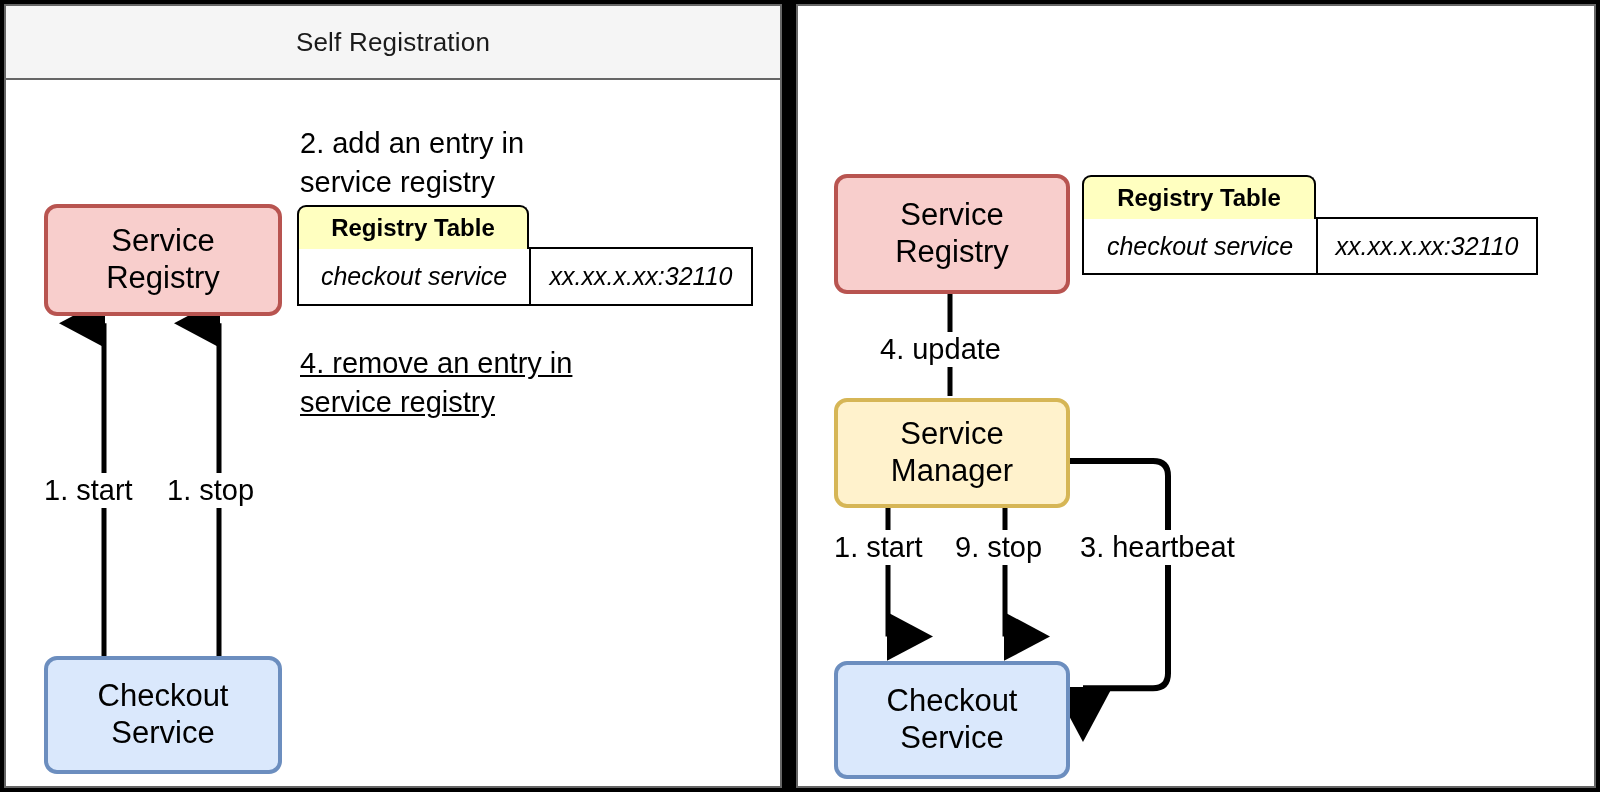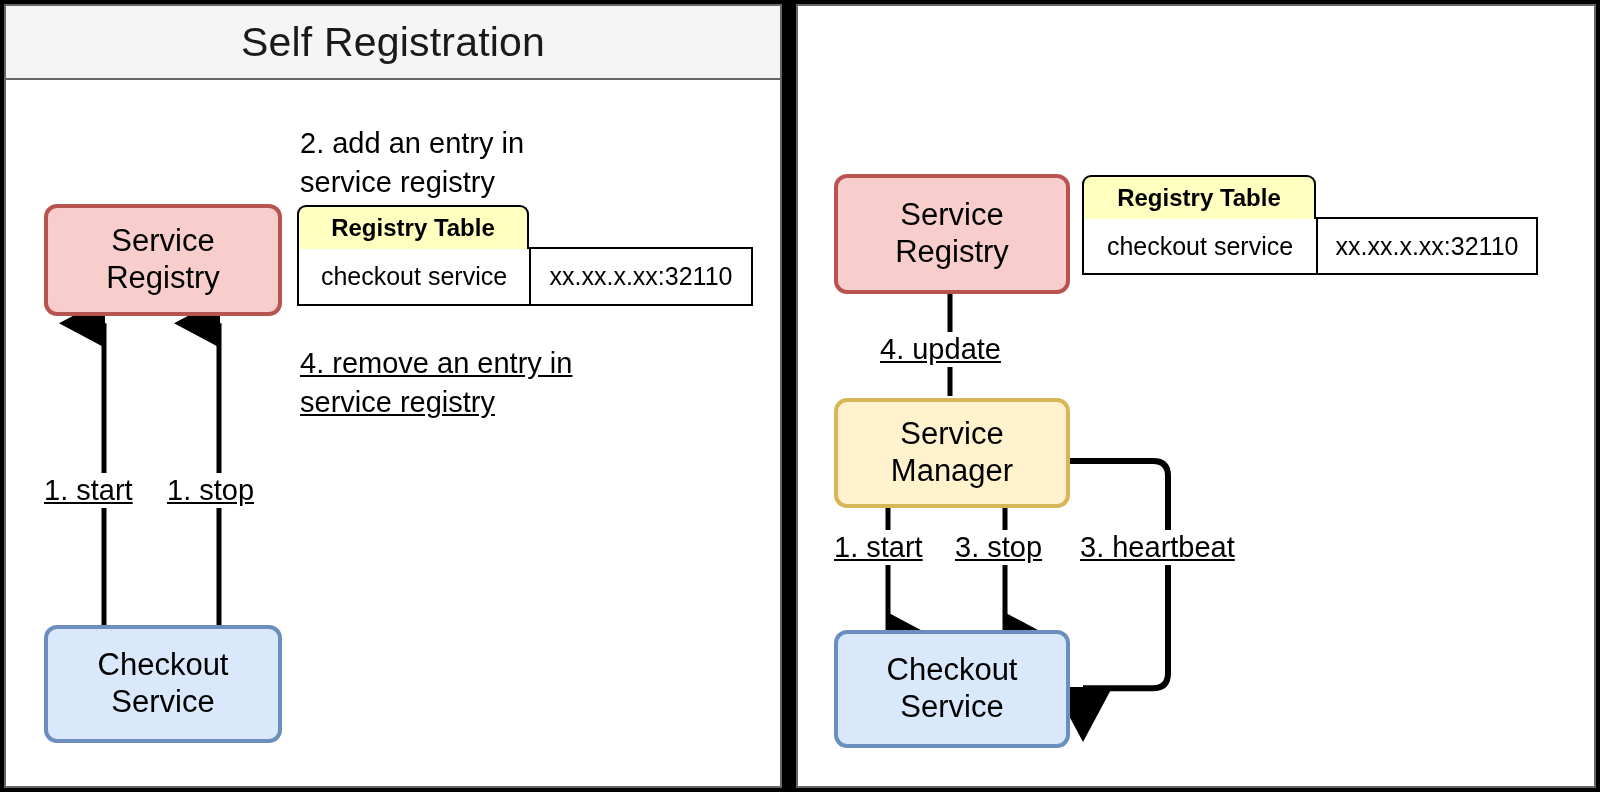--- a/index.html
+++ b/index.html
@@ -34,21 +34,21 @@
     right: 0;
     height: 74px;
     box-sizing: border-box;
     background: #f5f5f5;
     border-bottom: 2px solid #666666;
     display: flex;
     align-items: center;
     justify-content: center;
   }
   .panel-header-title {
-    font-size: 41px;
+    font-size: 26px;
     color: #1a1a1a;
     letter-spacing: .2px;
     white-space: nowrap;
   }
   .panel-body {
     position: absolute;
     left: 0;
     top: 74px;
     right: 0;
     bottom: 0;
@@ -78,20 +78,21 @@
     background: #f8cecc;
     border: 4px solid #b85450;
   }
   .node-manager {
     background: #fff2cc;
     border: 4px solid #d6b656;
   }
   .node-checkout {
     background: #dae8fc;
     border: 4px solid #6c8ebf;
+    margin-top: 31px;
   }
   .node span { display: block; }
 
   
   .reg-table-wrap { position: absolute; z-index: 6; }
   .reg-tab {
     position: absolute;
     box-sizing: border-box;
     background: #ffffc0;
     border: 2px solid #000000;
@@ -105,20 +106,21 @@
     z-index: 3;
     font-weight: bold;
   }
   .reg-row {
     position: absolute;
     box-sizing: border-box;
     border: 2px solid #000000;
     background: #ffffff;
     display: flex;
     z-index: 2;
+    font-style: italic;
   }
   .reg-cell {
     box-sizing: border-box;
     display: flex;
     align-items: center;
     justify-content: center;
     font-size: 25px;
     color: #000000;
     white-space: nowrap;
   }
@@ -134,21 +136,20 @@
     z-index: 7;
   }
   .edge-label {
     position: absolute;
     font-size: 29px;
     color: #000000;
     background: #ffffff;
     padding: 1px 4px;
     white-space: nowrap;
     z-index: 8;
-    text-decoration: underline;
   }
 
   
   .edge-svg {
     position: absolute;
     left: 0; top: 0;
     width: 100%; height: 100%;
     overflow: visible;
     z-index: 4;
     pointer-events: none;
@@ -266,19 +267,19 @@
       <div class="reg-table-wrap" style="left:0; top:0; width:100%; height:100%;">
         <div class="reg-tab" style="left:284px; top:95px; width:234px; height:44px;">Registry Table</div>
         <div class="reg-row" style="left:284px; top:137px; width:456px; height:58px;">
           <div class="reg-cell first" style="width:234px; height:100%;">checkout service</div>
           <div class="reg-cell" style="width:218px; height:100%;">xx.xx.x.xx:32110</div>
         </div>
       </div>
 
       <div class="edge-label" style="left:78px; top:252px;">4. update</div>
       <div class="edge-label" style="left:32px; top:450px;">1. start</div>
-      <div class="edge-label" style="left:153px; top:450px;">3. stop</div>
+      <div class="edge-label" style="left:153px; top:450px;">9. stop</div>
       <div class="edge-label" style="left:278px; top:450px;">3. heartbeat</div>
 
     </div>
   </div>
 
 </div>
 
 </body></html>

